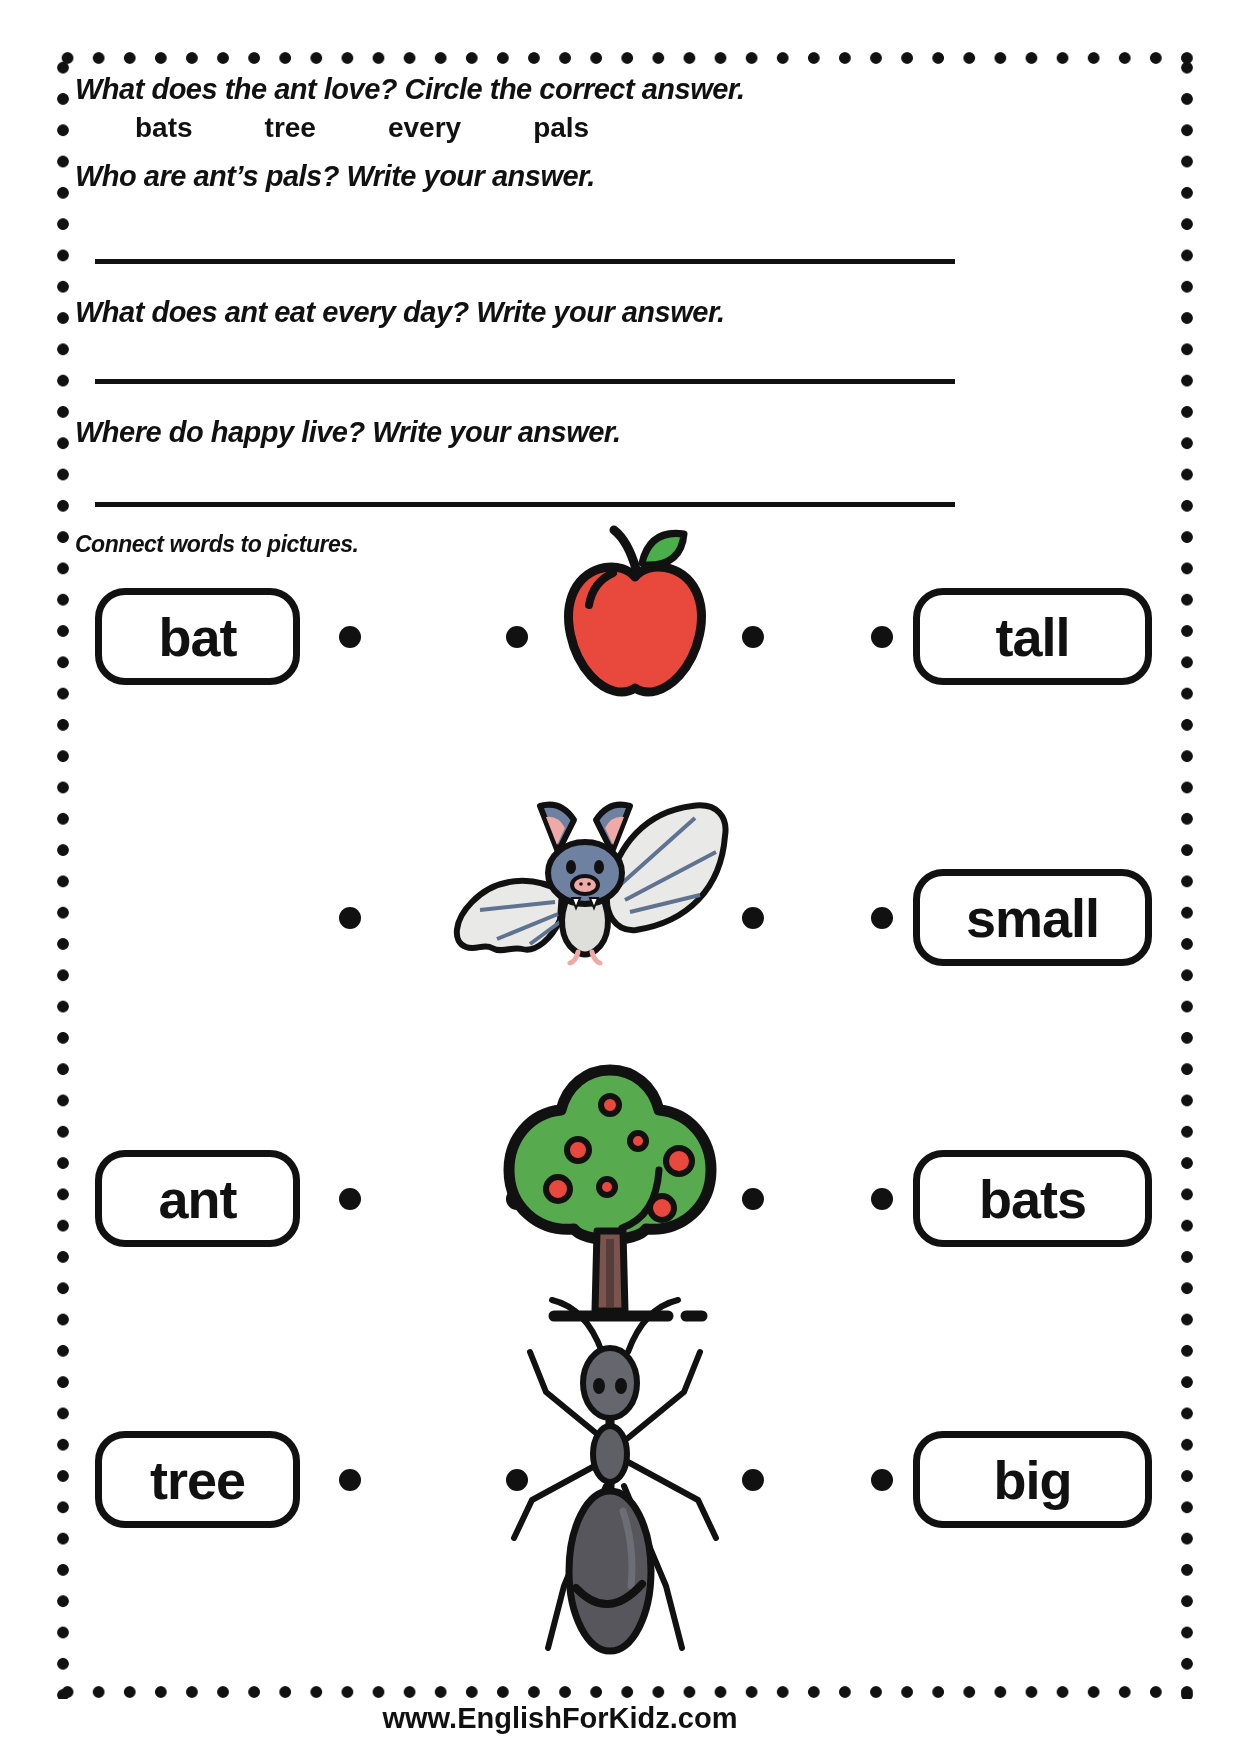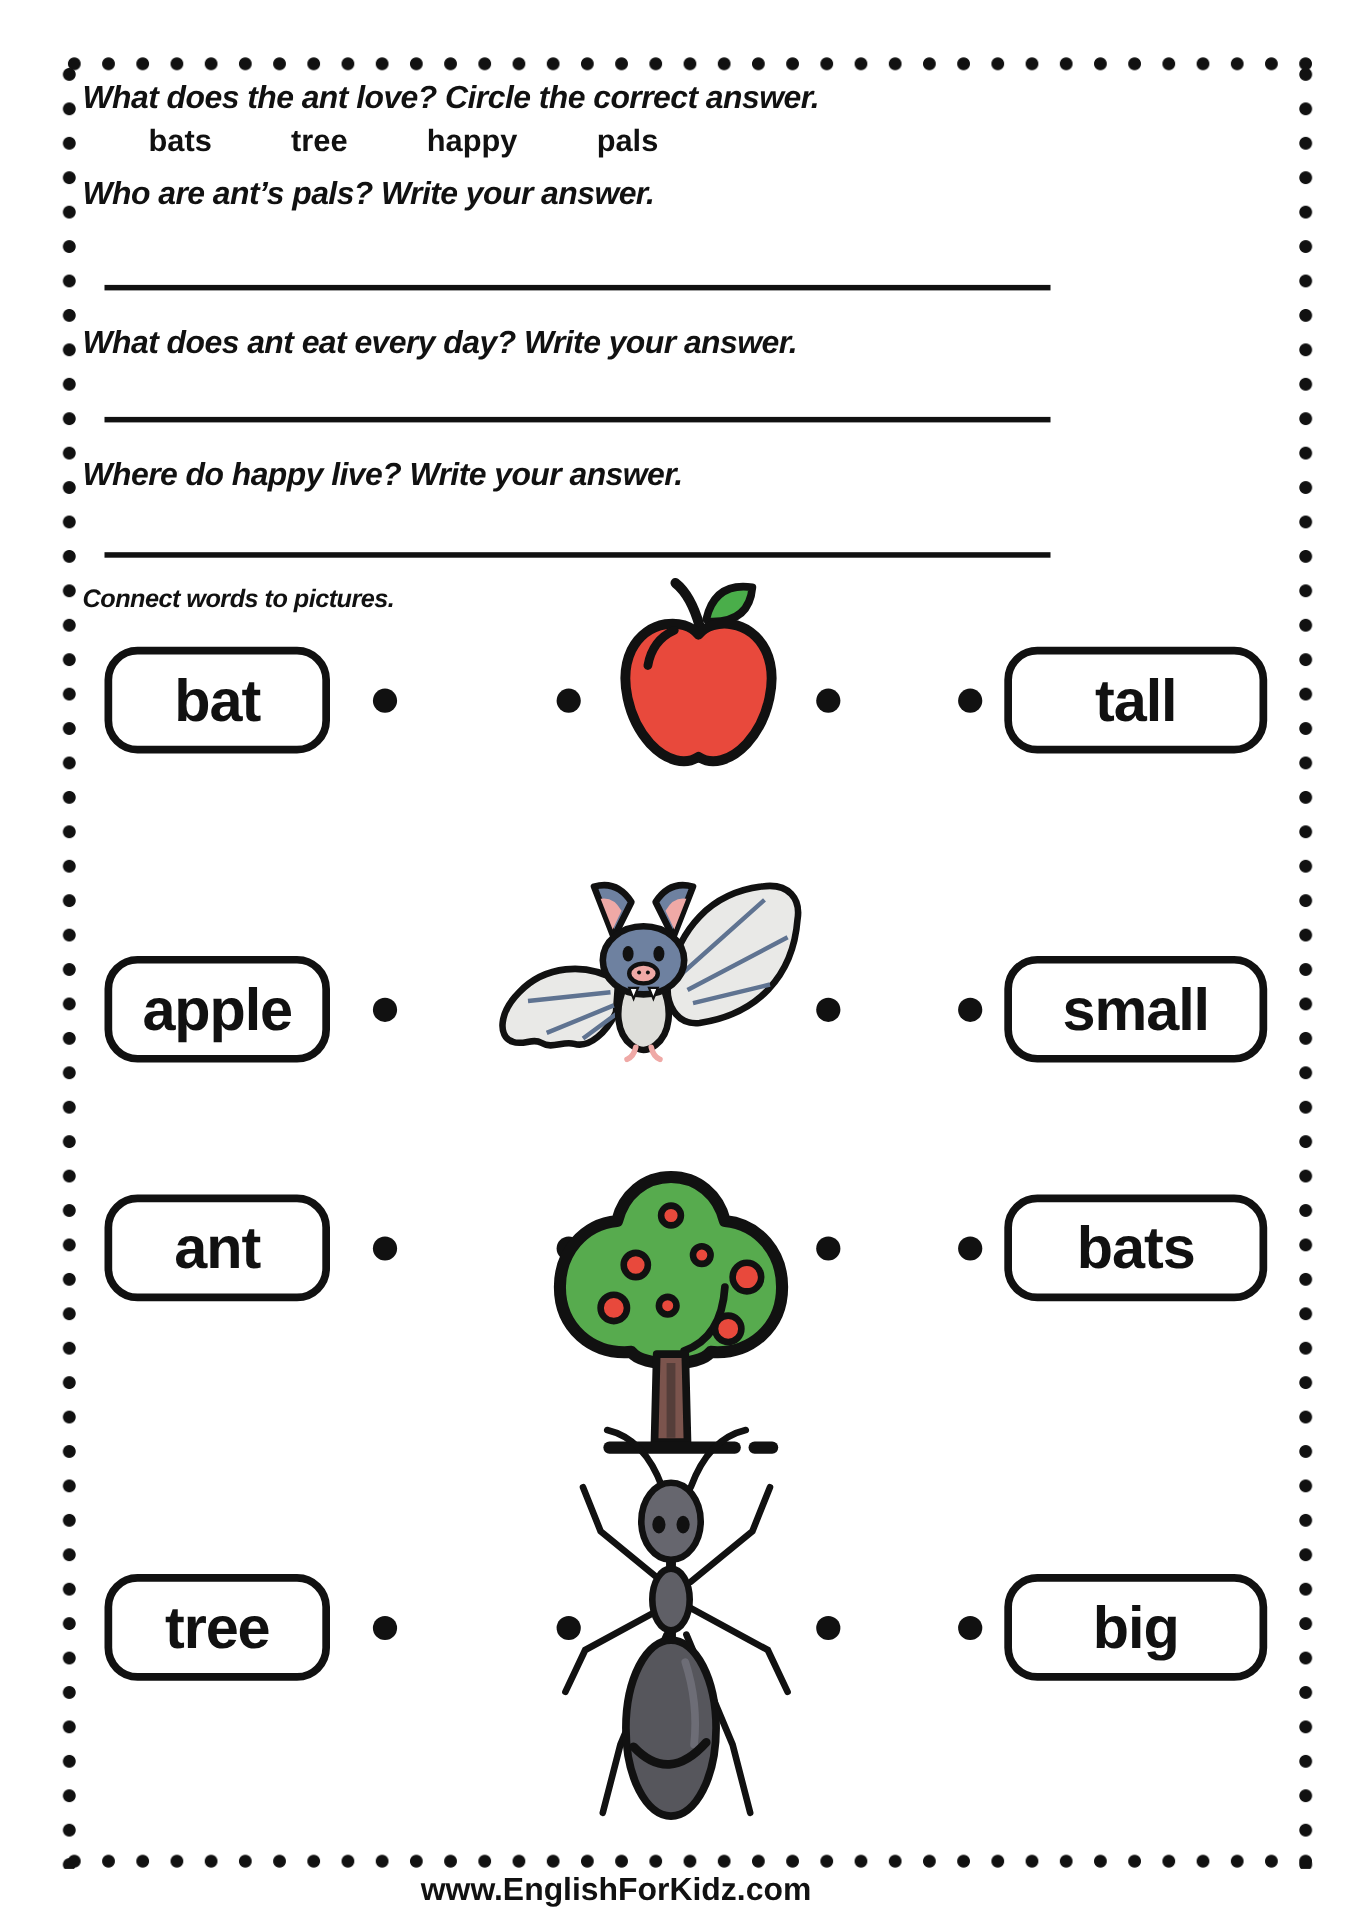--- a/index.html
+++ b/index.html
@@ -44,21 +44,21 @@
 <div class="dots-h" style="top:52px"></div>
 <div class="dots-h" style="top:1686px"></div>
 <div class="dots-v" style="left:57px"></div>
 <div class="dots-v" style="left:1181px"></div>
 
 <div class="prompt" style="top:73px">What does the ant love? Circle the correct answer.</div>
 
 <div class="options">
   <span>bats</span>
   <span>tree</span>
-  <span>happy</span>
+  <span>every</span>
   <span>pals</span>
 </div>
 
 <div class="prompt" style="top:160px">Who are ant’s pals? Write your answer.</div>
 <div class="answer-line" style="top:259px"></div>
 
 <div class="prompt" style="top:296px">What does ant eat every day? Write your answer.</div>
 <div class="answer-line" style="top:379px"></div>
 
 <div class="prompt" style="top:416px">Where do happy live? Write your answer.</div>
@@ -73,33 +73,30 @@
   <span class="cdot d1"></span>
   <span class="cdot d2"></span>
   <span class="cdot d3"></span>
   <span class="cdot d4"></span>
   <div class="wordbox right">
     <span>tall</span>
   </div>
 </div>
 
 <div class="crow" style="top:869px">
-  <div class="wordbox left">
-    <span>apple</span>
-  </div>
   <span class="cdot d1"></span>
   <span class="cdot d2"></span>
   <span class="cdot d3"></span>
   <span class="cdot d4"></span>
   <div class="wordbox right">
     <span>small</span>
   </div>
 </div>
 
-<div class="crow" style="top:1086px">
+<div class="crow" style="top:1150px">
   <div class="wordbox left">
     <span>ant</span>
   </div>
   <span class="cdot d1"></span>
   <span class="cdot d2"></span>
   <span class="cdot d3"></span>
   <span class="cdot d4"></span>
   <div class="wordbox right">
     <span>bats</span>
   </div>

